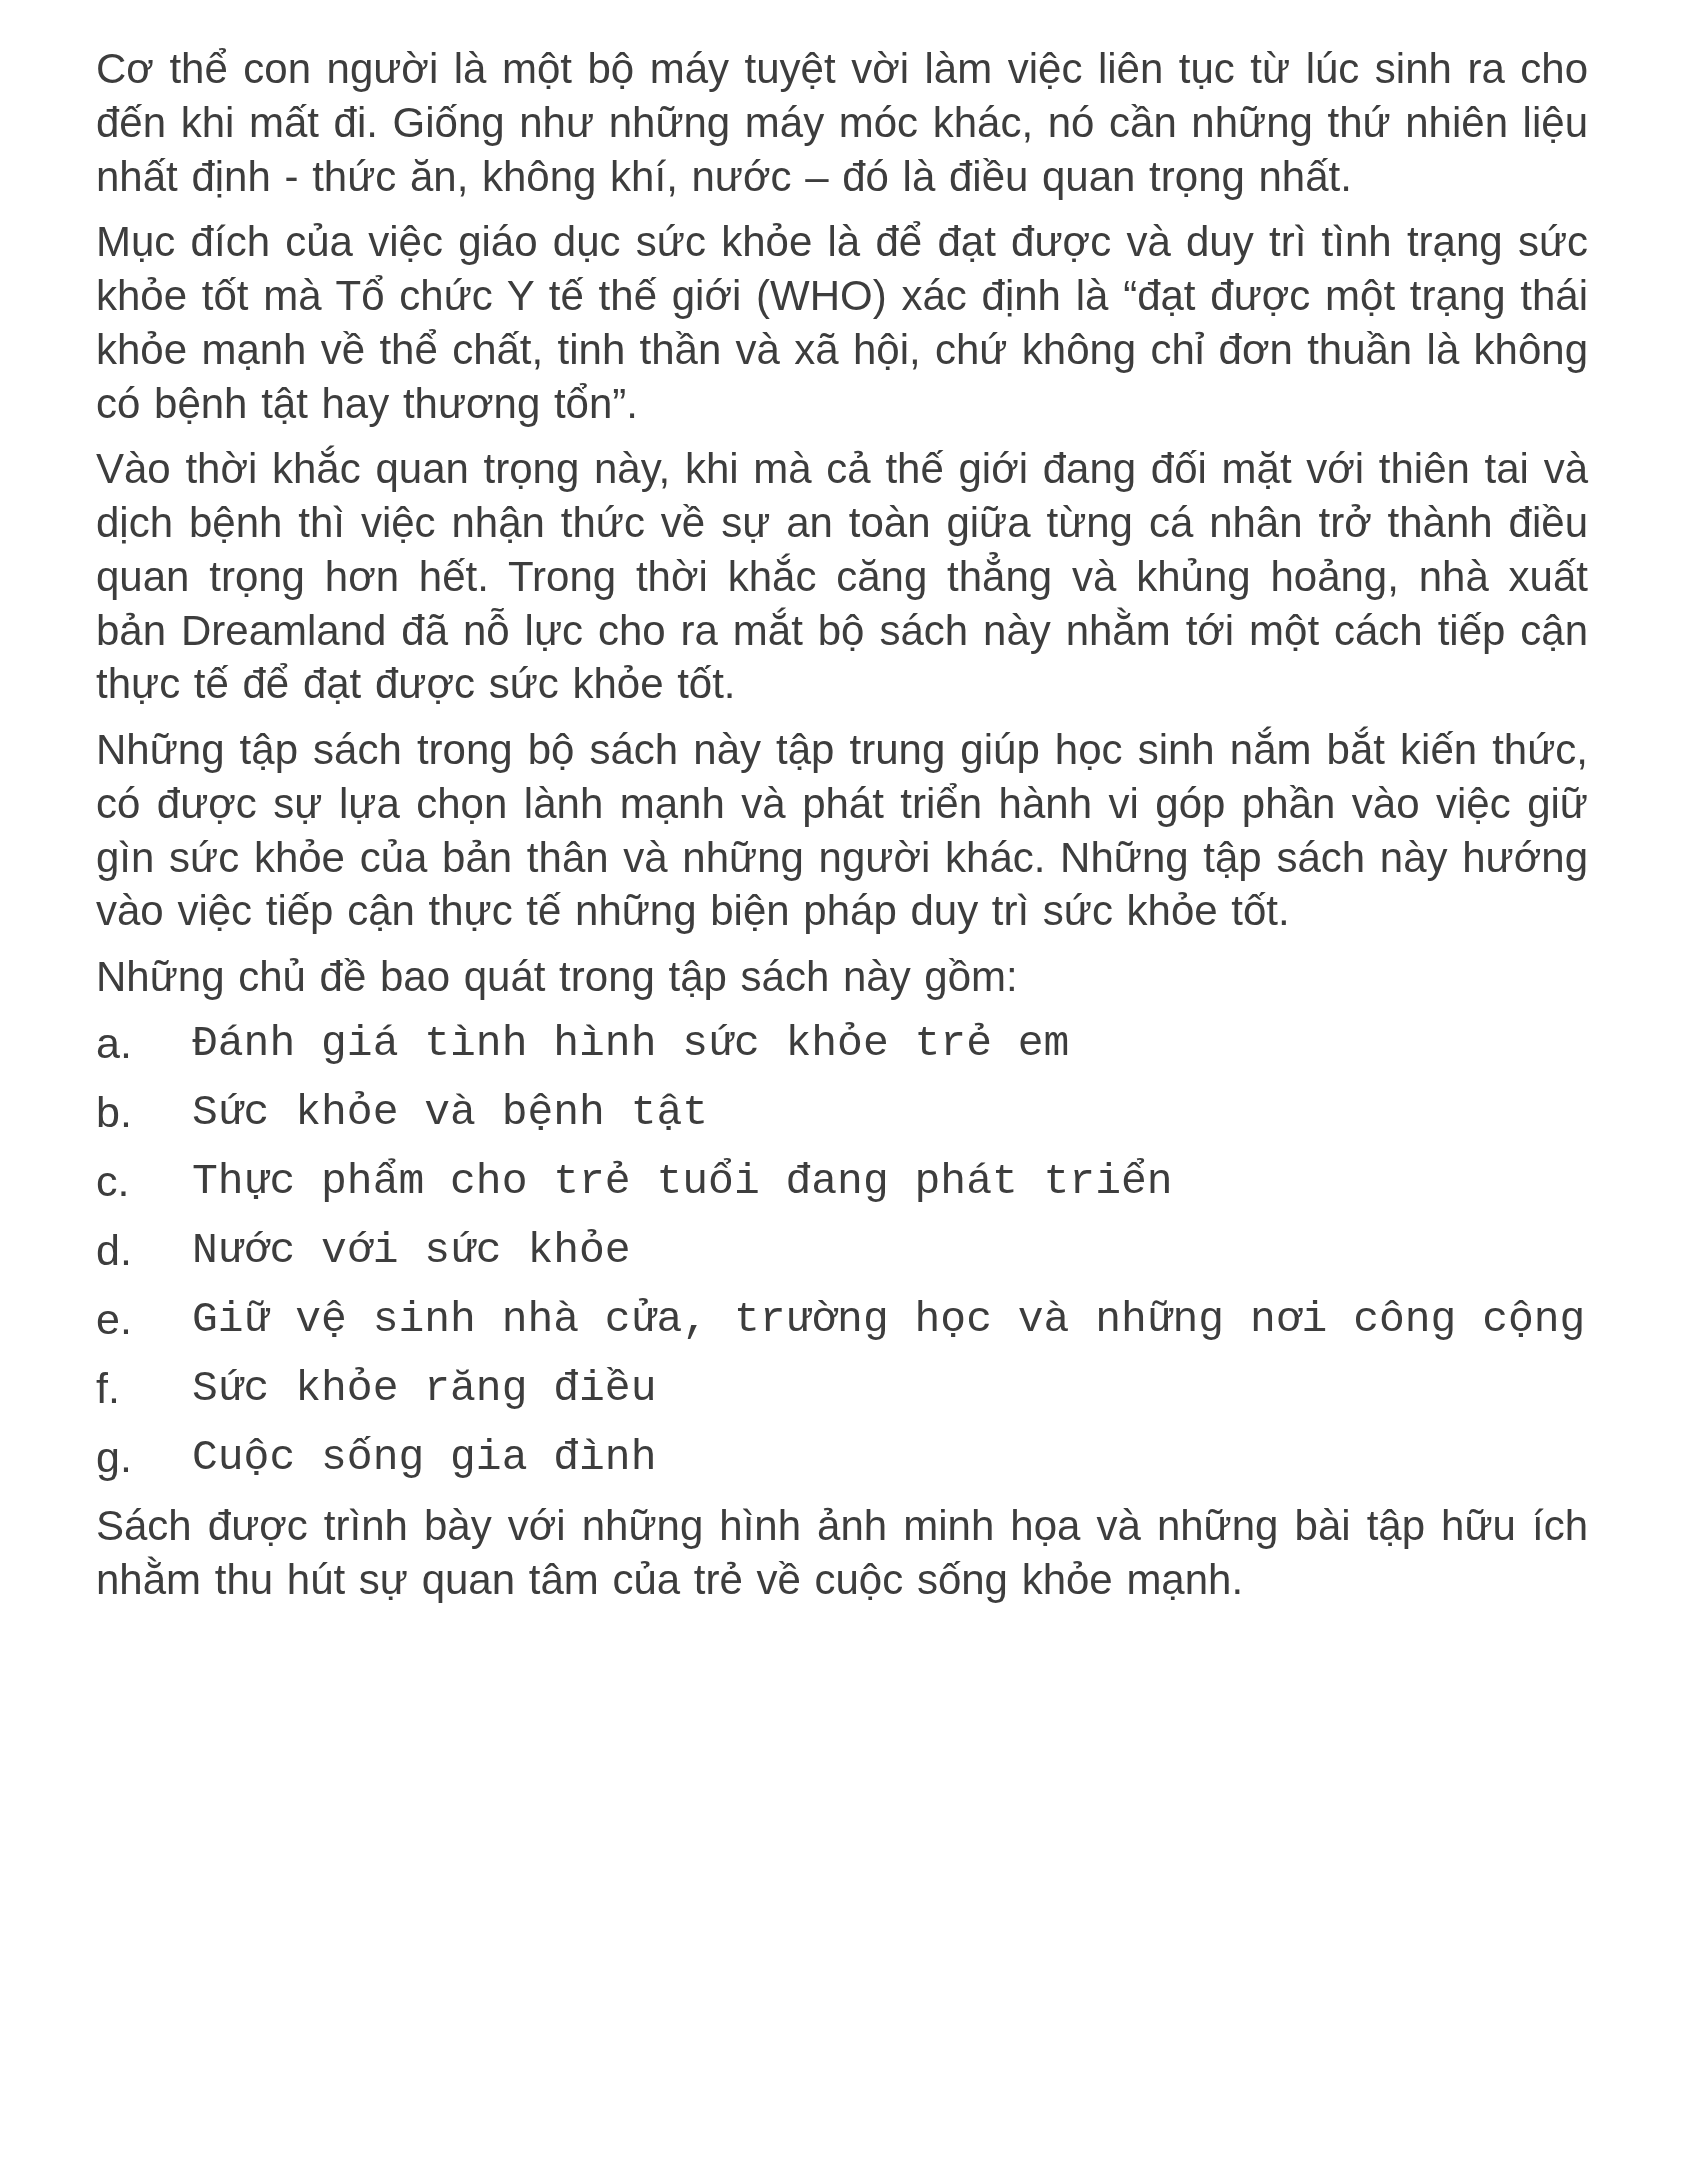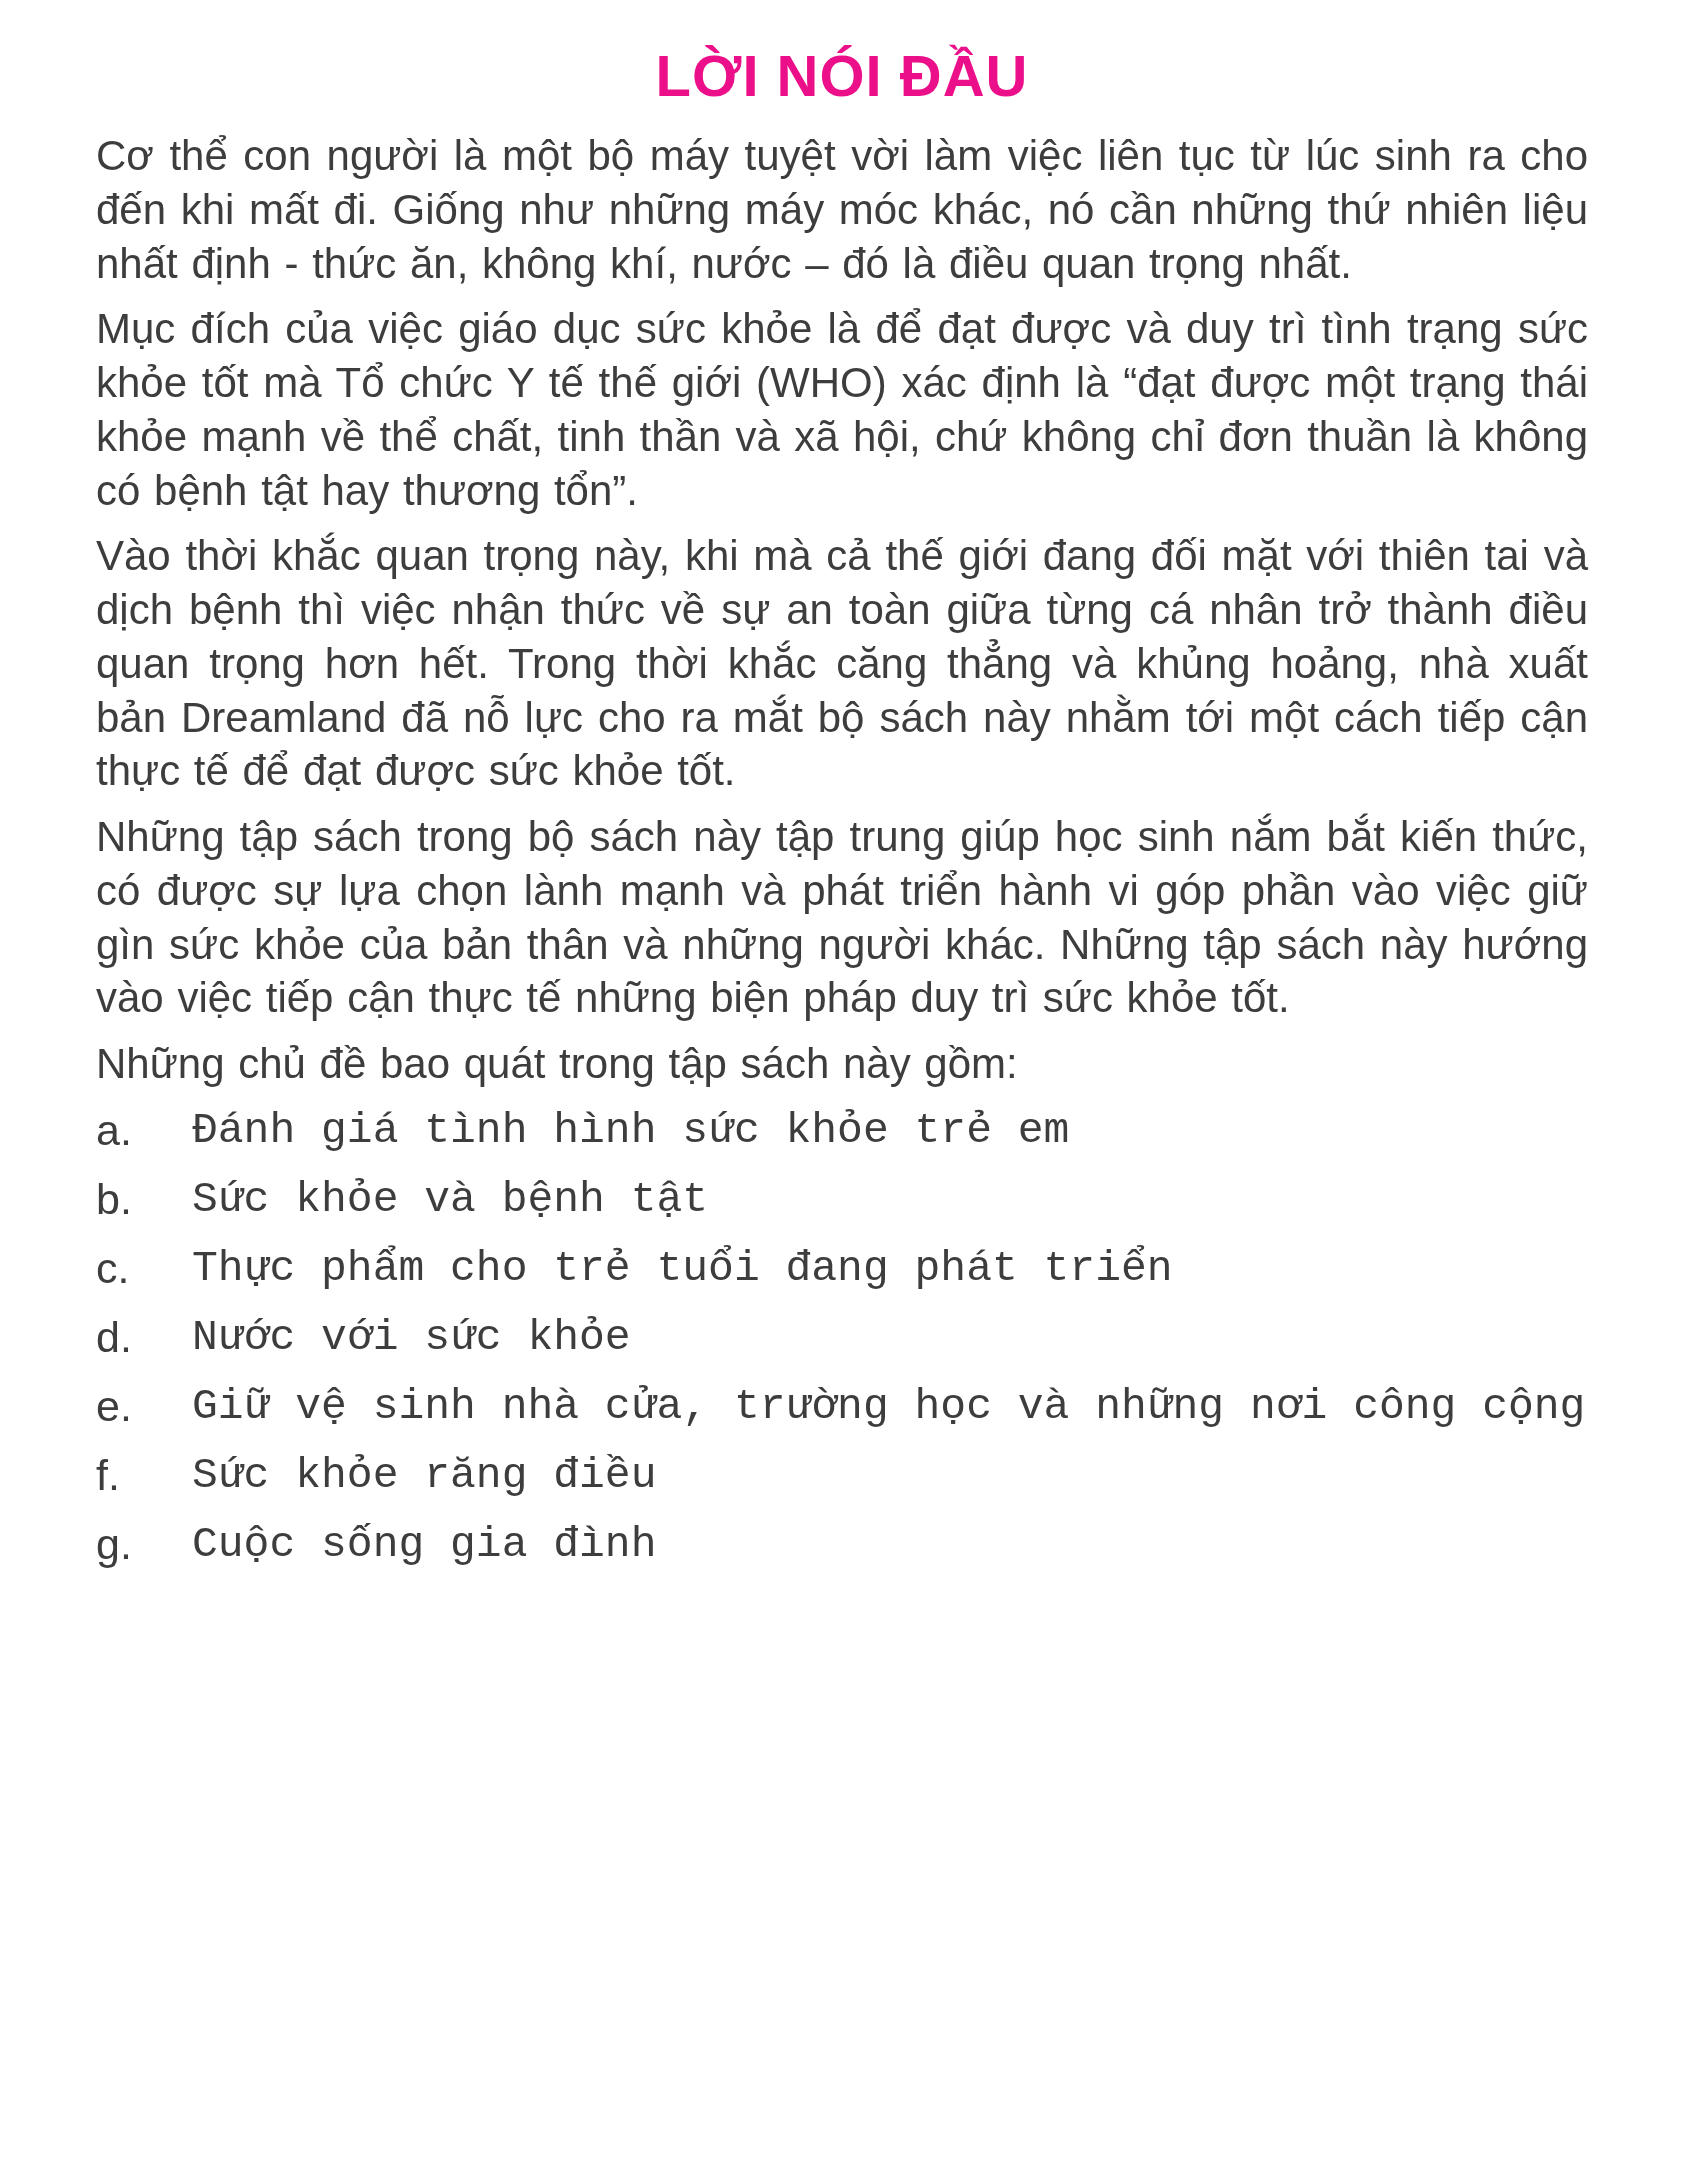--- a/index.html
+++ b/index.html
@@ -40,21 +40,20 @@
     margin: 0 0 14px 0;
   }
   .marker { width: 96px; flex: 0 0 96px; }
   .item-text { flex: 1; font-family: Liberation Mono, monospace; }
 </style>
 </head>
 <body>
 
 <div class="page">
 
-  <h1 class="title">LỜI NÓI ĐẦU</h1>
 
   <p class="para">Cơ thể con người là một bộ máy tuyệt vời làm việc liên tục từ lúc sinh ra cho đến khi mất đi. Giống như những máy móc khác, nó cần những thứ nhiên liệu nhất định - thức ăn, không khí, nước – đó là điều quan trọng nhất.</p>
   <p class="para">Mục đích của việc giáo dục sức khỏe là để đạt được và duy trì tình trạng sức khỏe tốt mà Tổ chức Y tế thế giới (WHO) xác định là “đạt được một trạng thái khỏe mạnh về thể chất, tinh thần và xã hội, chứ không chỉ đơn thuần là không có bệnh tật hay thương tổn”.</p>
   <p class="para">Vào thời khắc quan trọng này, khi mà cả thế giới đang đối mặt với thiên tai và dịch bệnh thì việc nhận thức về sự an toàn giữa từng cá nhân trở thành điều quan trọng hơn hết. Trong thời khắc căng thẳng và khủng hoảng, nhà xuất bản Dreamland đã nỗ lực cho ra mắt bộ sách này nhằm tới một cách tiếp cận thực tế để đạt được sức khỏe tốt.</p>
   <p class="para">Những tập sách trong bộ sách này tập trung giúp học sinh nắm bắt kiến thức, có được sự lựa chọn lành mạnh và phát triển hành vi góp phần vào việc giữ gìn sức khỏe của bản thân và những người khác. Những tập sách này hướng vào việc tiếp cận thực tế những biện pháp duy trì sức khỏe tốt.</p>
   <p class="para">Những chủ đề bao quát trong tập sách này gồm:</p>
 
   <div class="topic-list">
     <div class="list-item">
       <span class="marker">a.</span>
@@ -79,14 +78,15 @@
     <div class="list-item">
       <span class="marker">f.</span>
       <span class="item-text">Sức khỏe răng điều</span>
     </div>
     <div class="list-item">
       <span class="marker">g.</span>
       <span class="item-text">Cuộc sống gia đình</span>
     </div>
   </div>
 
+  <p class="para">Sách được trình bày với những hình ảnh minh họa và những bài tập hữu ích nhằm thu hút sự quan tâm của trẻ về cuộc sống khỏe mạnh.</p>
 
 </div>
 
 </body></html>

